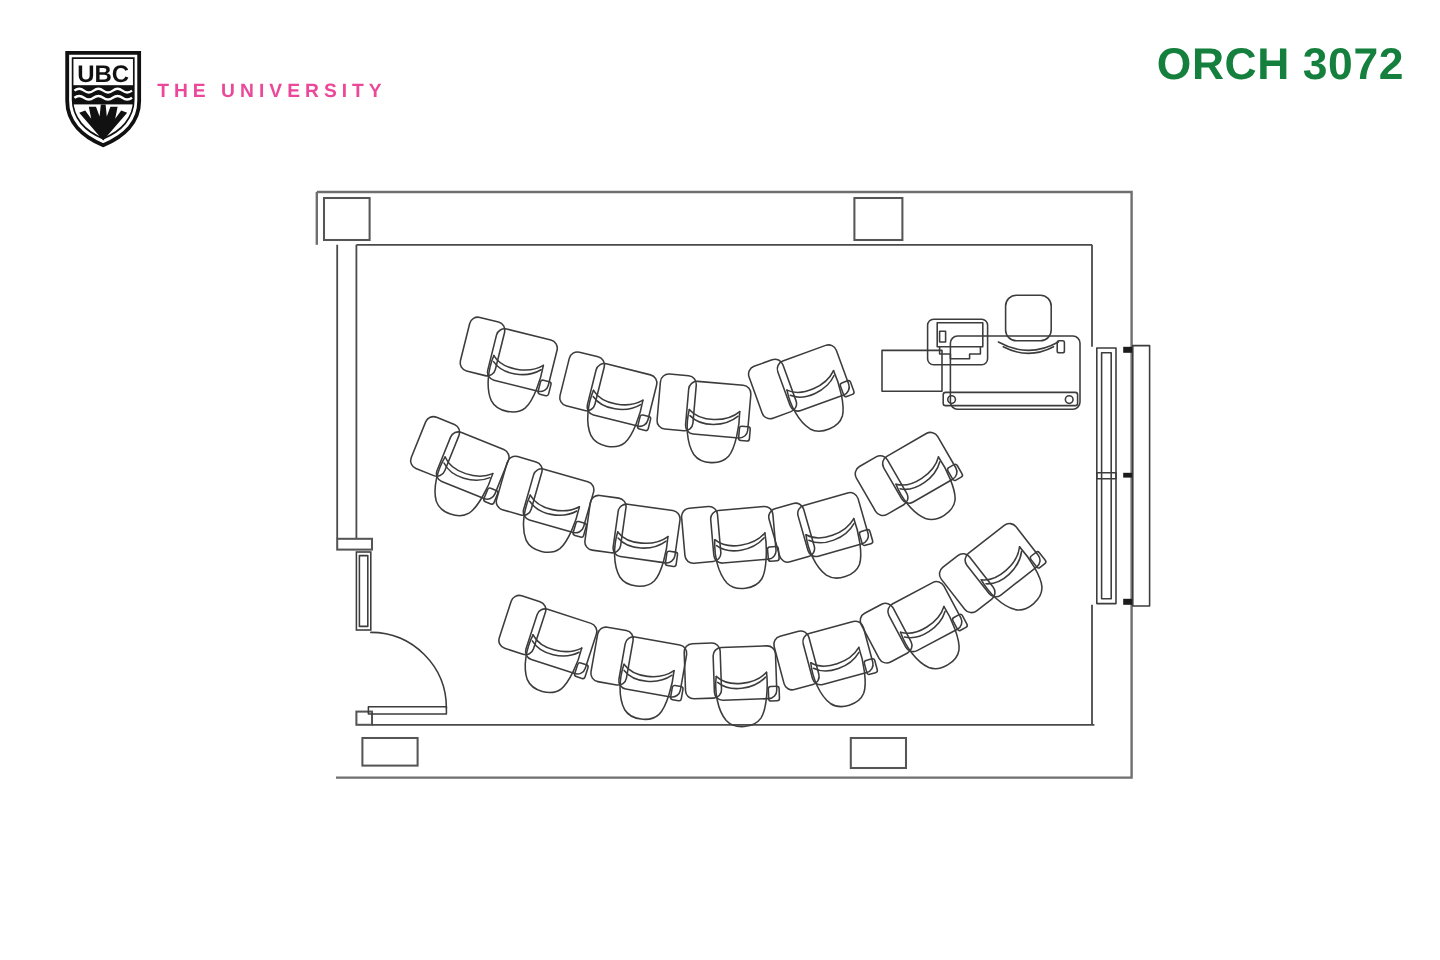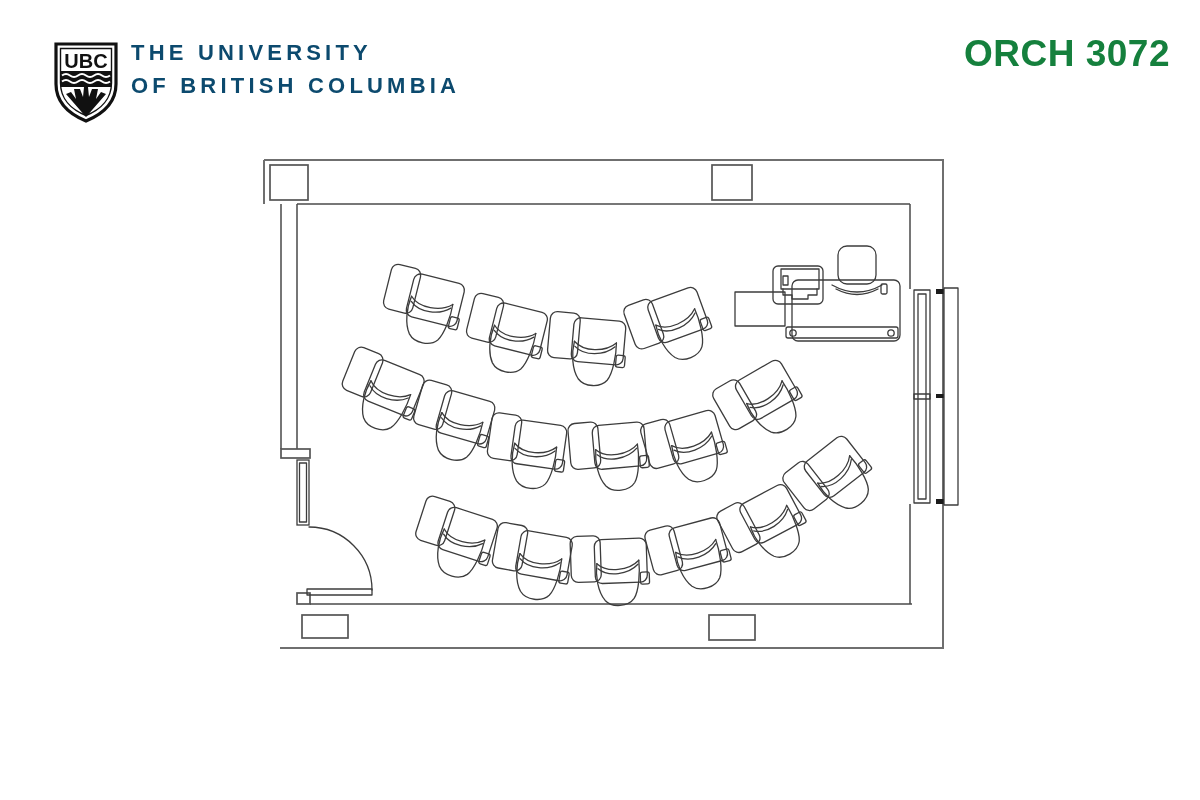--- a/index.html
+++ b/index.html
@@ -2,23 +2,23 @@
 <html><head>
 <meta charset="utf-8">
 <style>
   html,body{margin:0;padding:0;}
   body{
     width:1200px;height:800px;position:relative;overflow:hidden;
     background:#ffffff;font-family:"Liberation Sans", sans-serif;
   }
   .hdr-logo{position:absolute;left:54px;top:42px;width:64px;height:82px;}
   .hdr-univ{
-    position:absolute;left:131px;top:36px;
-    font-size:22px;font-weight:bold;letter-spacing:4.2px;
-    line-height:33px;color:#0c4a6e;white-space:nowrap;
+    position:absolute;left:131px;top:60px;
+    font-size:16px;font-weight:bold;letter-spacing:4.2px;
+    line-height:33px;color:#ec4899;white-space:nowrap;
   }
   .hdr-room{
     position:absolute;right:30px;top:33px;
     font-size:37px;font-weight:700;color:#15803d;letter-spacing:0.5px;
     white-space:nowrap;
   }
   svg.plan{position:absolute;left:0;top:0;}
   
   .wall-outer{fill:none;stroke:#6f6f6f;stroke-width:2;}
   .wall-inner{fill:none;stroke:#4a4a4a;stroke-width:1.5;}
@@ -44,21 +44,20 @@
     <text class="crest-text" x="32" y="26" text-anchor="middle">UBC</text>
     <rect class="crest-band" x="6.5" y="29" width="51" height="16"></rect>
     <path class="crest-wave" d="M8,33.5 q4,-3 8,0 t8,0 t8,0 t8,0 t8,0 t8,0"></path>
     <path class="crest-wave" d="M8,39.5 q4,-3 8,0 t8,0 t8,0 t8,0 t8,0 t8,0"></path>
     <path class="crest-rays" d="M32,75 L12,52 L17,50 L22,57 L20,47 L26,47 L29,55 L30,45 L34,45 L35,55 L38,47 L44,47 L42,57 L47,50 L52,52 Z"></path>
   </svg>
 </div>
 
 <div class="hdr-univ">
   <div>THE UNIVERSITY</div>
-  <div>OF BRITISH COLUMBIA</div>
 </div>
 
 <div class="hdr-room">ORCH 3072</div>
 
 <svg class="plan" width="1200" height="800" viewBox="0 0 1200 800">
 
   <defs>
     <g id="chair-symbol">
 
       <rect x="-46" y="-32" width="30" height="46" rx="7"></rect>

